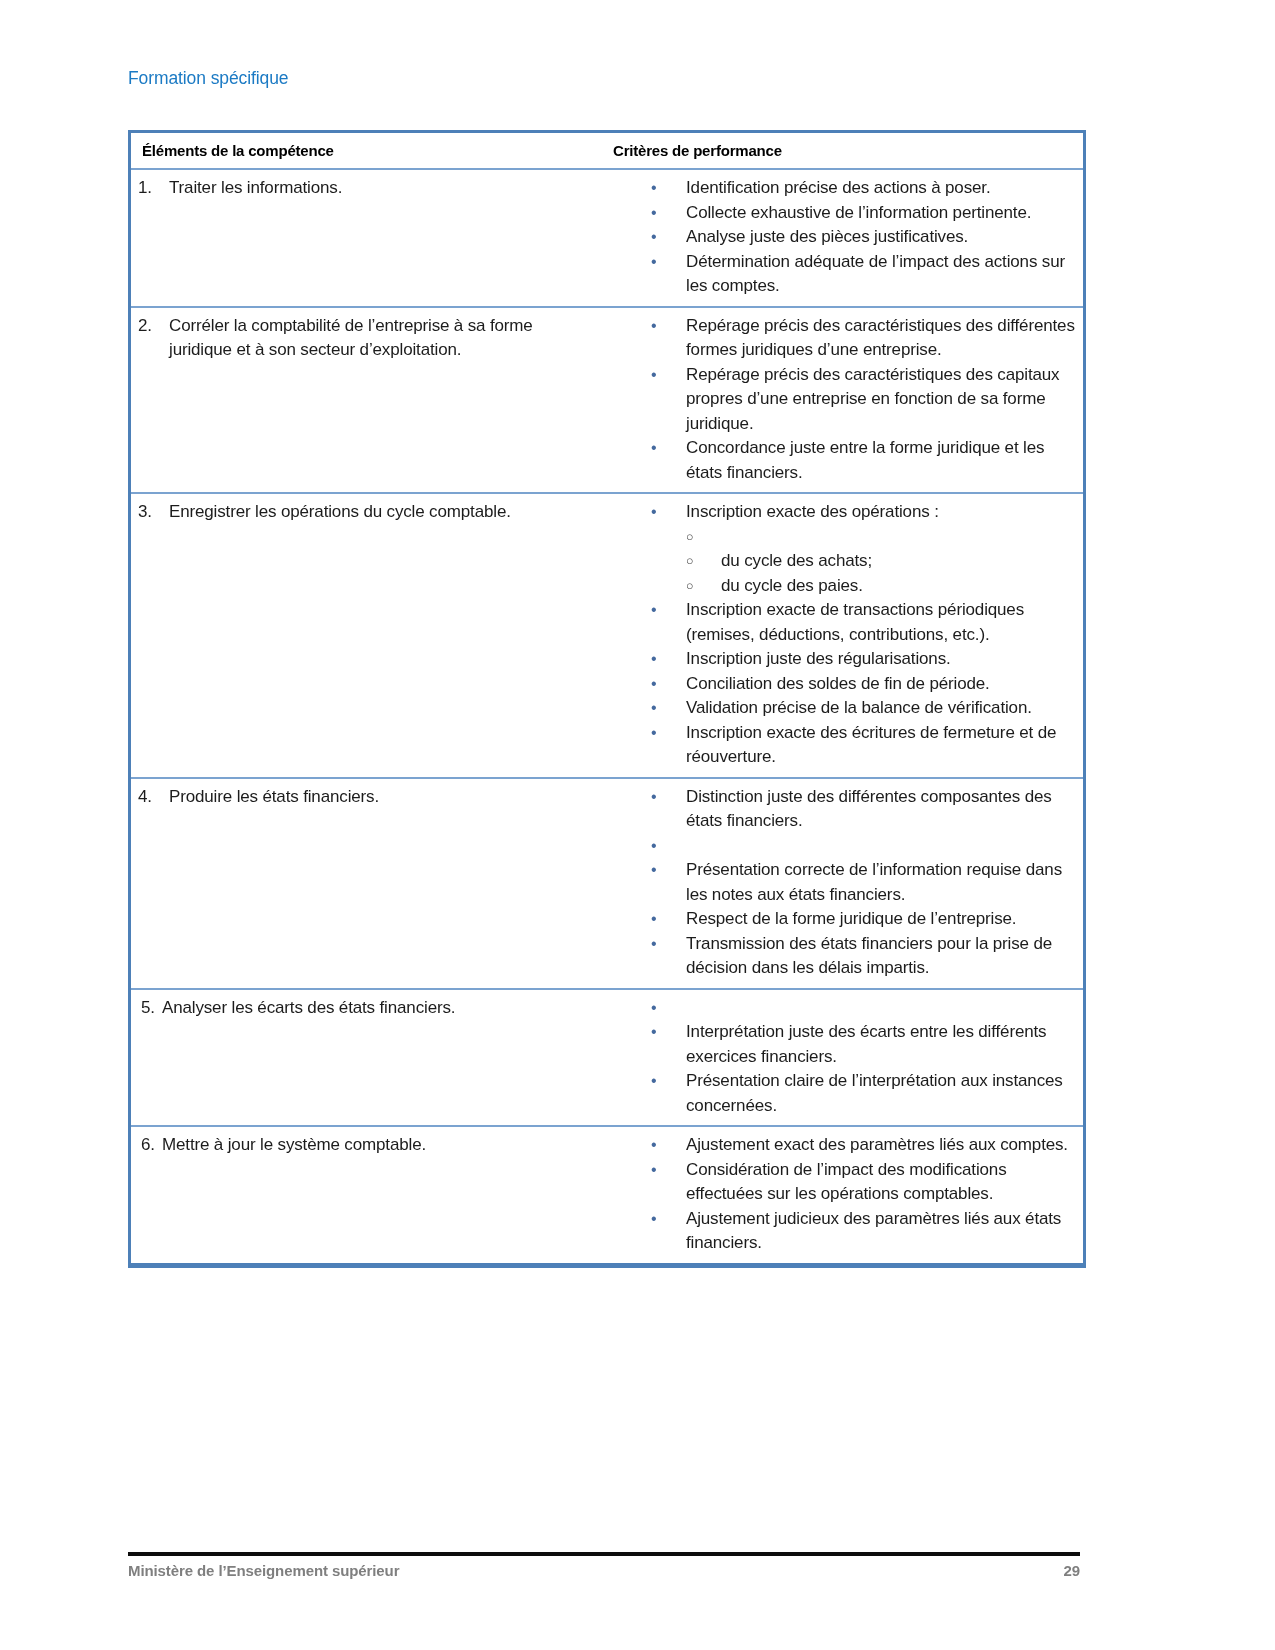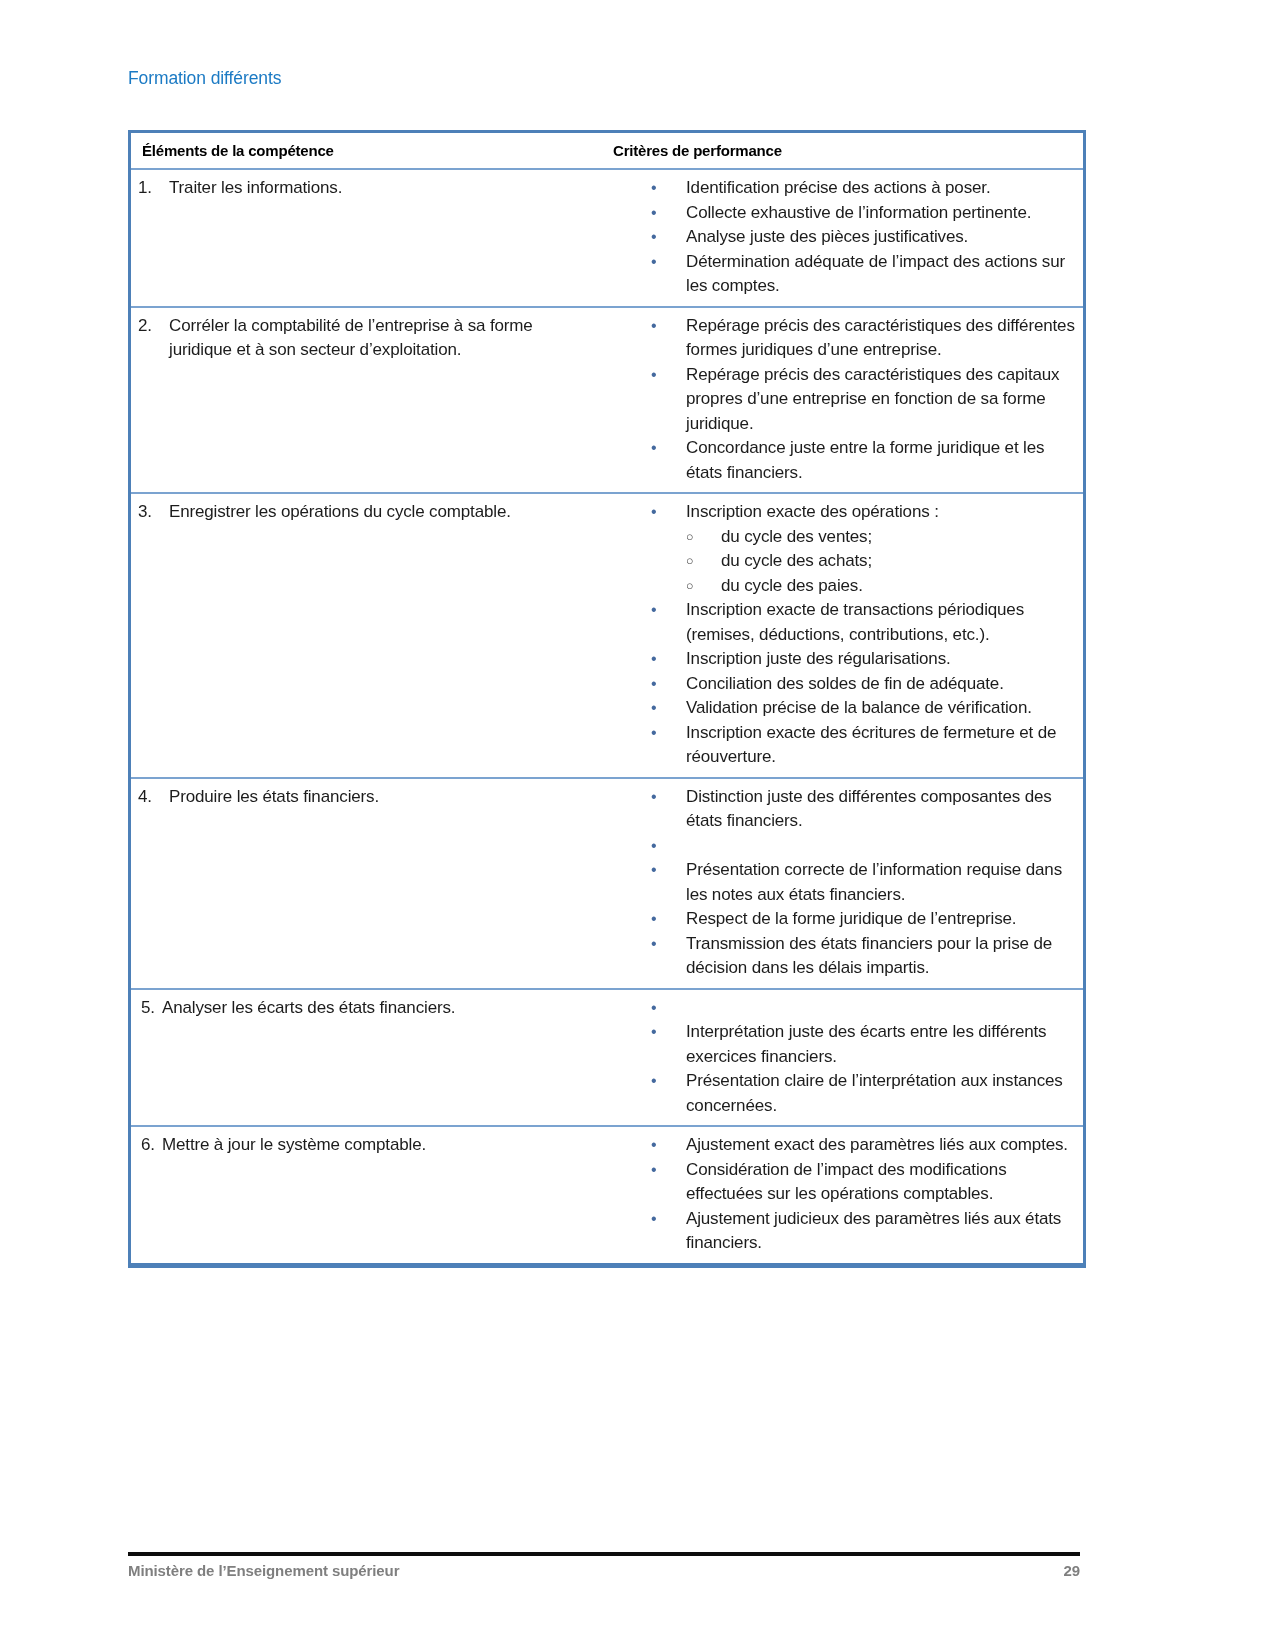--- a/index.html
+++ b/index.html
@@ -101,21 +101,21 @@
     color:#7f7f7f;
     letter-spacing:-0.1px;
     gap:21px;
   }
 </style>
 </head>
 <body>
 
 <div class="page">
 
-  <div class="running-head">Formation différents</div>
+  <div class="running-head">Formation spécifique</div>
 
   <div class="competence-table">
     <div class="thead">
       <div class="th-left">Éléments de la compétence</div>
       <div class="th-right">Critères de performance</div>
     </div>
     <div id="rows-container">
         <div class="trow">
           <div class="cell-left">
             <span class="num">1.</span>
@@ -165,41 +165,40 @@
             <span class="num">3.</span>
             <span class="eltext">Enregistrer les opérations du cycle comptable.</span>
           </div>
           <div class="cell-right">
             <div class="crit">
               <span class="bullet">•</span>
               <span class="ctext">Inscription exacte des opérations :</span>
             </div>
             <div class="subcrit">
               <span class="subbullet">○</span>
-              <span class="stext">du cycle des ventes;</span>
             </div>
             <div class="subcrit">
               <span class="subbullet">○</span>
               <span class="stext">du cycle des achats;</span>
             </div>
             <div class="subcrit">
               <span class="subbullet">○</span>
               <span class="stext">du cycle des paies.</span>
             </div>
             <div class="crit">
               <span class="bullet">•</span>
               <span class="ctext">Inscription exacte de transactions périodiques (remises, déductions, contributions, etc.).</span>
             </div>
             <div class="crit">
               <span class="bullet">•</span>
               <span class="ctext">Inscription juste des régularisations.</span>
             </div>
             <div class="crit">
               <span class="bullet">•</span>
-              <span class="ctext">Conciliation des soldes de fin de adéquate.</span>
+              <span class="ctext">Conciliation des soldes de fin de période.</span>
             </div>
             <div class="crit">
               <span class="bullet">•</span>
               <span class="ctext">Validation précise de la balance de vérification.</span>
             </div>
             <div class="crit">
               <span class="bullet">•</span>
               <span class="ctext">Inscription exacte des écritures de fermeture et de réouverture.</span>
             </div>
           </div>

